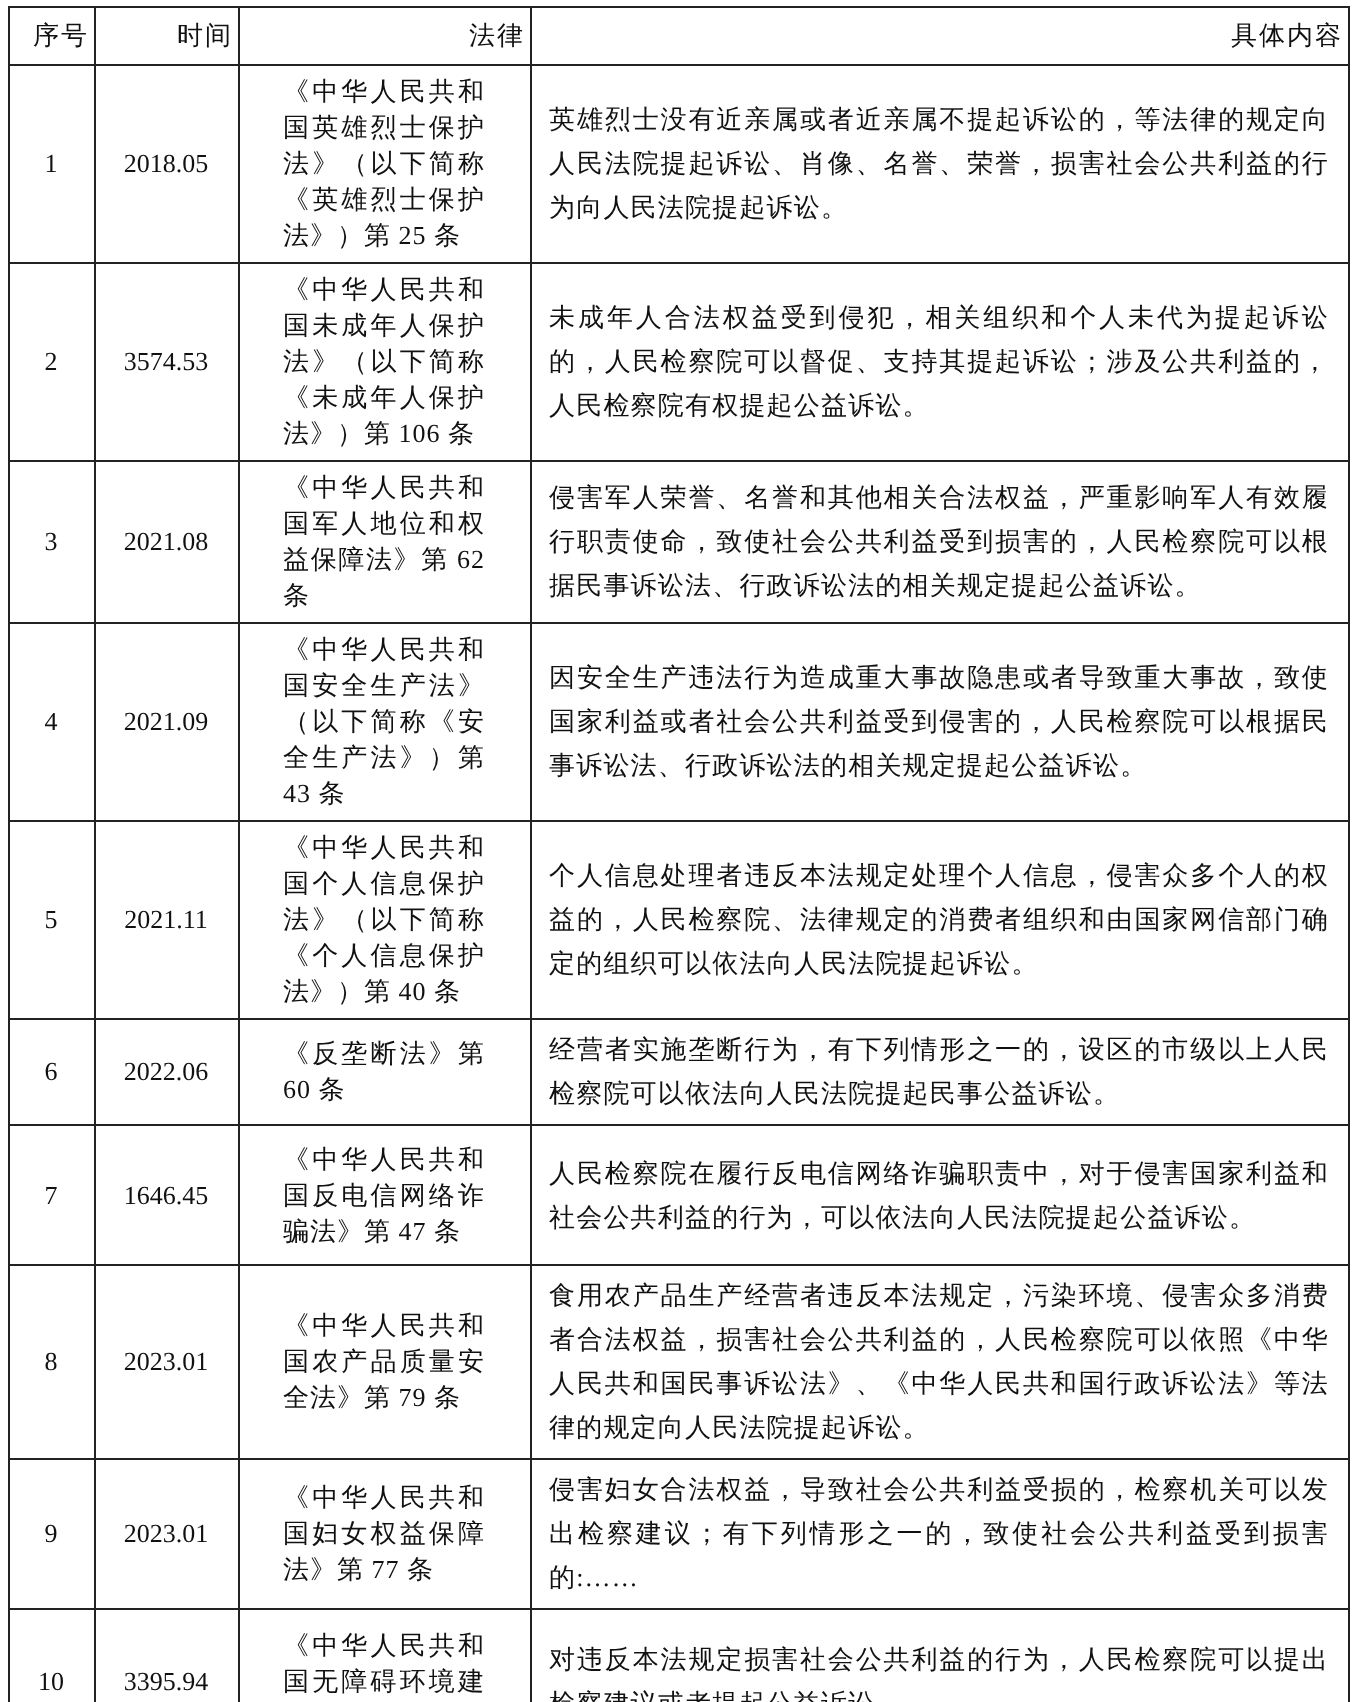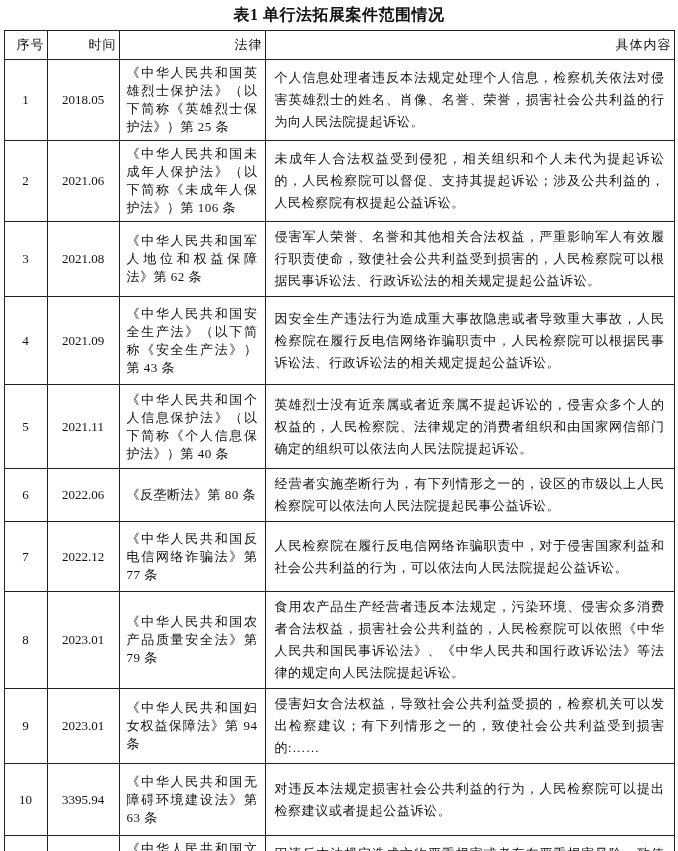--- a/index.html
+++ b/index.html
@@ -49,38 +49,37 @@
     text-align: center;
     vertical-align: middle;
     font-size: 13px;
     padding: 2px;
   }
   td.law {
     text-align: justify;
     vertical-align: middle;
     font-size: 13px;
     line-height: 18px;
-    padding: 4px 7px;
+    padding: 4px 22px;
     letter-spacing: 0.5px;
   }
   td.content {
     text-align: justify;
     vertical-align: middle;
     font-size: 13px;
     line-height: 22px;
     padding: 4px 9px;
     letter-spacing: 0.6px;
   }
 </style>
 </head>
 <body>
 
 <div class="page">
 
-  <div class="doc-title">表1 单行法拓展案件范围情况</div>
 
   <table class="cases">
     <colgroup>
       <col class="c-no">
         <col class="c-date">
         <col class="c-law">
         <col class="c-content">
     </colgroup>
     <thead>
       <tr style="height:26px">
@@ -88,68 +87,68 @@
         <th>时间</th>
         <th>法律</th>
         <th>具体内容</th>
       </tr>
     </thead>
     <tbody>
       <tr style="height:70px">
         <td class="no">1</td>
         <td class="date">2018.05</td>
         <td class="law">《中华人民共和国英雄烈士保护法》（以下简称《英雄烈士保护法》）第 25 条</td>
-        <td class="content">个人信息处理者违反本法规定处理个人信息，检察机关依法对侵害英雄烈士的姓名、肖像、名誉、荣誉，损害社会公共利益的行为向人民法院提起诉讼。</td>
+        <td class="content">英雄烈士没有近亲属或者近亲属不提起诉讼的，等法律的规定向人民法院提起诉讼、肖像、名誉、荣誉，损害社会公共利益的行为向人民法院提起诉讼。</td>
       </tr>
       <tr style="height:68px">
         <td class="no">2</td>
-        <td class="date">2021.06</td>
+        <td class="date">3574.53</td>
         <td class="law">《中华人民共和国未成年人保护法》（以下简称《未成年人保护法》）第 106 条</td>
         <td class="content">未成年人合法权益受到侵犯，相关组织和个人未代为提起诉讼的，人民检察院可以督促、支持其提起诉讼；涉及公共利益的，人民检察院有权提起公益诉讼。</td>
       </tr>
       <tr style="height:66px">
         <td class="no">3</td>
         <td class="date">2021.08</td>
         <td class="law">《中华人民共和国军人地位和权益保障法》第 62 条</td>
         <td class="content">侵害军人荣誉、名誉和其他相关合法权益，严重影响军人有效履行职责使命，致使社会公共利益受到损害的，人民检察院可以根据民事诉讼法、行政诉讼法的相关规定提起公益诉讼。</td>
       </tr>
       <tr style="height:88px">
         <td class="no">4</td>
         <td class="date">2021.09</td>
         <td class="law">《中华人民共和国安全生产法》（以下简称《安全生产法》）第 43 条</td>
-        <td class="content">因安全生产违法行为造成重大事故隐患或者导致重大事故，人民检察院在履行反电信网络诈骗职责中，人民检察院可以根据民事诉讼法、行政诉讼法的相关规定提起公益诉讼。</td>
+        <td class="content">因安全生产违法行为造成重大事故隐患或者导致重大事故，致使国家利益或者社会公共利益受到侵害的，人民检察院可以根据民事诉讼法、行政诉讼法的相关规定提起公益诉讼。</td>
       </tr>
       <tr style="height:84px">
         <td class="no">5</td>
         <td class="date">2021.11</td>
         <td class="law">《中华人民共和国个人信息保护法》（以下简称《个人信息保护法》）第 40 条</td>
-        <td class="content">英雄烈士没有近亲属或者近亲属不提起诉讼的，侵害众多个人的权益的，人民检察院、法律规定的消费者组织和由国家网信部门确定的组织可以依法向人民法院提起诉讼。</td>
+        <td class="content">个人信息处理者违反本法规定处理个人信息，侵害众多个人的权益的，人民检察院、法律规定的消费者组织和由国家网信部门确定的组织可以依法向人民法院提起诉讼。</td>
       </tr>
       <tr style="height:44px">
         <td class="no">6</td>
         <td class="date">2022.06</td>
-        <td class="law">《反垄断法》第 80 条</td>
+        <td class="law">《反垄断法》第 60 条</td>
         <td class="content">经营者实施垄断行为，有下列情形之一的，设区的市级以上人民检察院可以依法向人民法院提起民事公益诉讼。</td>
       </tr>
       <tr style="height:70px">
         <td class="no">7</td>
-        <td class="date">2022.12</td>
-        <td class="law">《中华人民共和国反电信网络诈骗法》第 77 条</td>
+        <td class="date">1646.45</td>
+        <td class="law">《中华人民共和国反电信网络诈骗法》第 47 条</td>
         <td class="content">人民检察院在履行反电信网络诈骗职责中，对于侵害国家利益和社会公共利益的行为，可以依法向人民法院提起公益诉讼。</td>
       </tr>
       <tr style="height:86px">
         <td class="no">8</td>
         <td class="date">2023.01</td>
         <td class="law">《中华人民共和国农产品质量安全法》第 79 条</td>
         <td class="content">食用农产品生产经营者违反本法规定，污染环境、侵害众多消费者合法权益，损害社会公共利益的，人民检察院可以依照《中华人民共和国民事诉讼法》、《中华人民共和国行政诉讼法》等法律的规定向人民法院提起诉讼。</td>
       </tr>
       <tr style="height:64px">
         <td class="no">9</td>
         <td class="date">2023.01</td>
-        <td class="law">《中华人民共和国妇女权益保障法》第 94 条</td>
+        <td class="law">《中华人民共和国妇女权益保障法》第 77 条</td>
         <td class="content">侵害妇女合法权益，导致社会公共利益受损的，检察机关可以发出检察建议；有下列情形之一的，致使社会公共利益受到损害的:……</td>
       </tr>
       <tr style="height:72px">
         <td class="no">10</td>
         <td class="date">3395.94</td>
         <td class="law">《中华人民共和国无障碍环境建设法》第 63 条</td>
         <td class="content">对违反本法规定损害社会公共利益的行为，人民检察院可以提出检察建议或者提起公益诉讼。</td>
       </tr>
       <tr style="height:76px">
         <td class="no">11</td>

